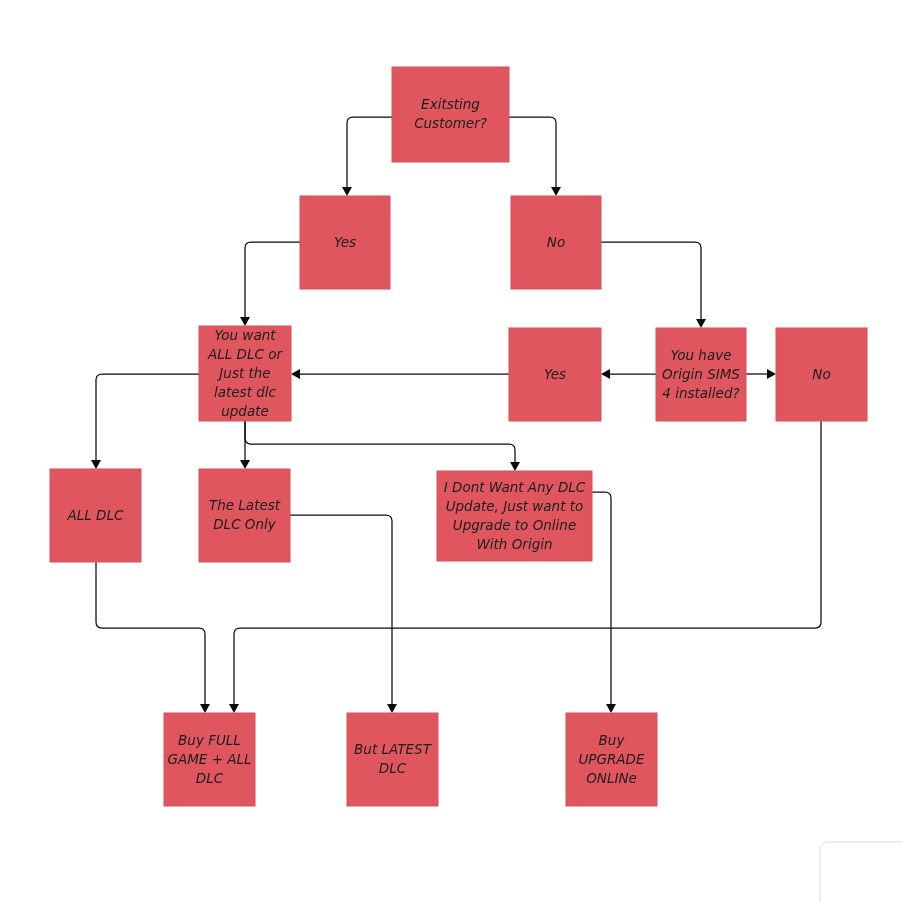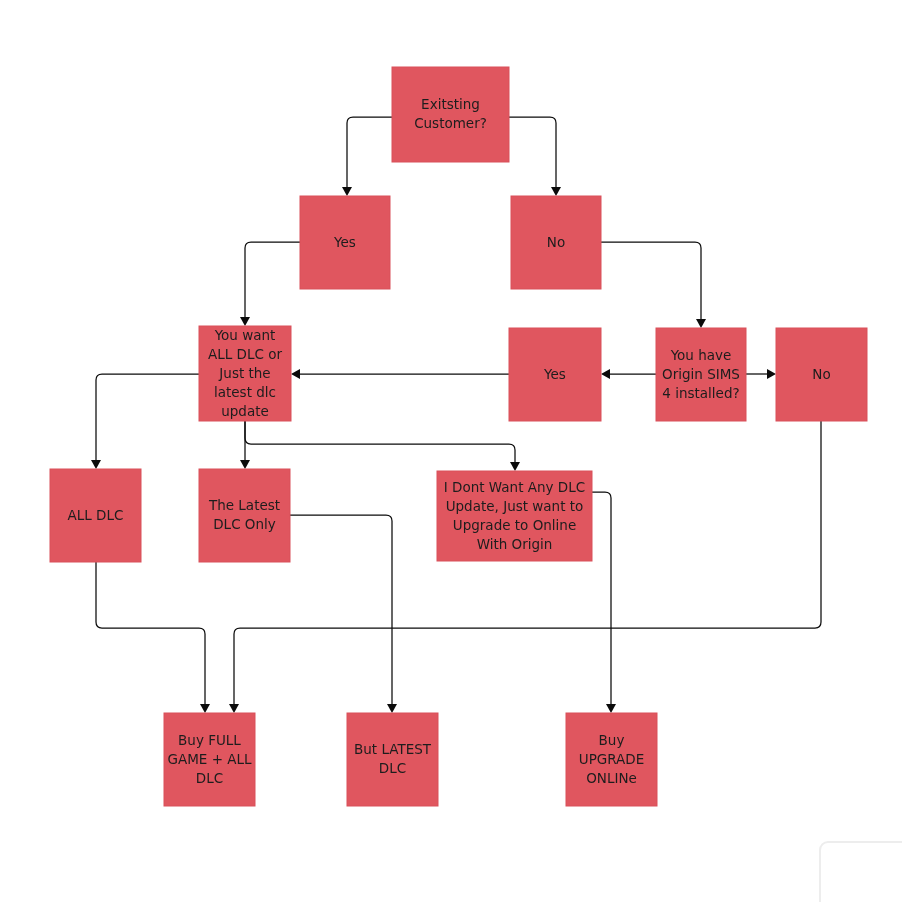--- a/index.html
+++ b/index.html
@@ -12,20 +12,21 @@
     width: 902px;
     height: 902px;
     font-family: "DejaVu Sans", "Liberation Sans", sans-serif;
     overflow: hidden;
   }
   #diagram-root {
     position: relative;
     width: 864px;
     height: 902px;
     background: #ffffff;
+    font-style: italic;
   }
   svg#flow-svg {
     position: absolute;
     top: 0;
     left: 0;
     width: 902px;
     height: 902px;
     display: block;
   }
   .node-rect {

